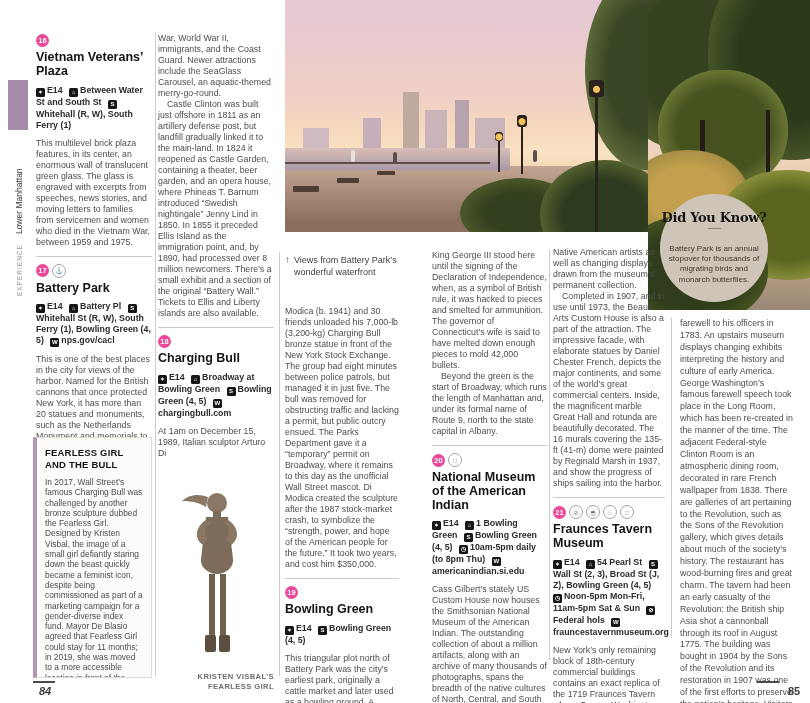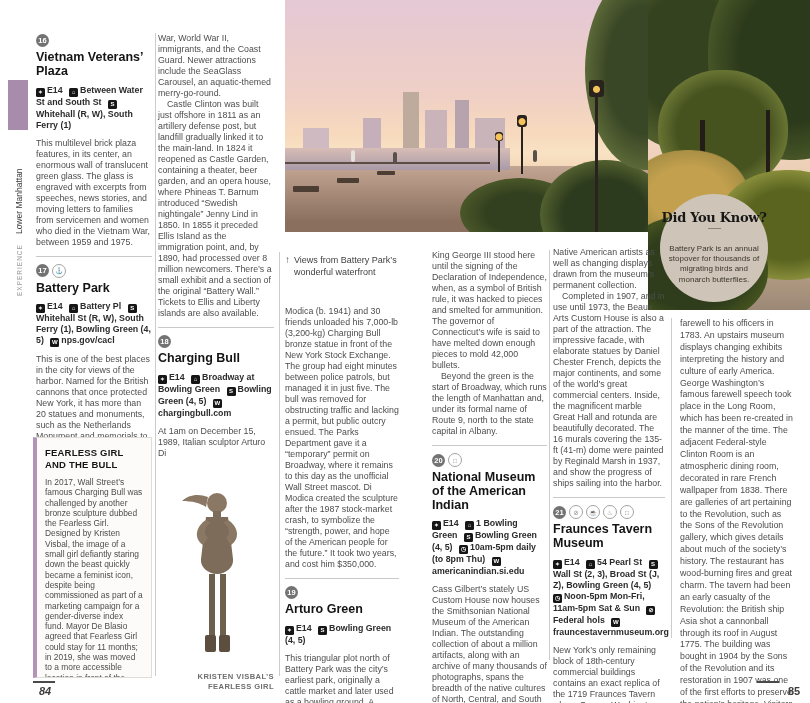--- a/index.html
+++ b/index.html
@@ -10,21 +10,21 @@
   .vtext{position:absolute;left:-62px;top:207px;width:162px;height:16px;
          transform:rotate(-90deg);display:flex;align-items:center;gap:10px;justify-content:flex-start;}
   .vtext .sect{font-size:6.5px;letter-spacing:1px;color:#9a9a9a;}
   .vtext .chap{font-size:8.5px;color:#3a3a3a;}
   
   .col{position:absolute;color:#4d4d4d;font-size:8.8px;line-height:11px;}
   .body{margin:0 0 0 0;}
   .body.ind{text-indent:9px;}
   .divider{border-top:1px solid #c9c9c9;margin:8px 0 7px;}
   .numrow{display:flex;align-items:center;gap:3px;margin:1px 0 4px;}
-  .ncircle{width:13px;height:13px;border-radius:50%;background:#737373;color:#fff;
+  .ncircle{width:13px;height:13px;border-radius:50%;background:#ec4899;color:#fff;
            font-size:7.5px;font-weight:bold;display:flex;align-items:center;justify-content:center;flex:0 0 13px;}
   .amen{width:12px;height:12px;border-radius:50%;border:1px solid #a3a3a3;color:#8f8f8f;
         font-size:6.5px;display:flex;align-items:center;justify-content:center;flex:0 0 12px;background:#fff;}
   .etitle{font-weight:bold;font-size:12.5px;line-height:1.1;color:#141414;margin:0 0 6px;}
   .info{font-weight:bold;color:#2b2b2b;font-size:8.8px;line-height:11px;margin:0 0 7px;}
   .ic{display:inline-flex;width:9px;height:9px;background:#161616;color:#fff;font-size:6px;
       border-radius:1.5px;align-items:center;justify-content:center;vertical-align:-1px;margin-right:2px;}
   .seg{margin-right:4px;}
   
   .vrule{position:absolute;width:1px;background:#ccc;}
@@ -191,21 +191,21 @@
   <div class="col" style="left:285px;top:254px;width:114px;height:422px;">
     <div class="capwrap">
       <span class="cap-arrow">↑</span>
       <span class="caption">Views from Battery Park’s wonderful waterfront</span>
     </div>
     <p class="body">Modica (b. 1941) and 30 friends unloaded his 7,000-lb (3,200-kg) Charging Bull bronze statue in front of the New York Stock Exchange. The group had eight minutes between police patrols, but managed it in just five. The bull was removed for obstructing traffic and lacking a permit, but public outcry ensued. The Parks Department gave it a “temporary” permit on Broadway, where it remains to this day as the unofficial Wall Street mascot. Di Modica created the sculpture after the 1987 stock-market crash, to symbolize the “strength, power, and hope of the American people for the future.” It took two years, and cost him $350,000.</p>
     <div class="divider"></div>
     <div class="numrow">
         <span class="ncircle">19</span>
       </div>
-    <h2 class="etitle">Arturo Green</h2>
+    <h2 class="etitle">Bowling Green</h2>
     <p class="info">
       <span class="ic">⌖</span><span class="seg">E14</span>
       <span class="ic">S</span><span class="seg">Bowling Green (4, 5)</span>
     </p>
     <p class="body">This triangular plot north of Battery Park was the city’s earliest park, originally a cattle market and later used as a bowling ground. A statue of</p>
   </div>
 
   <div class="col" style="left:432px;top:250px;width:115px;height:426px;">
     <p class="body">King George III stood here until the signing of the Declaration of Independence, when, as a symbol of British rule, it was hacked to pieces and smelted for ammunition. The governor of Connecticut’s wife is said to have melted down enough pieces to mold 42,000 bullets.</p>
     <p class="body ind">Beyond the green is the start of Broadway, which runs the length of Manhattan and, under its formal name of Route 9, north to the state capital in Albany.</p>

